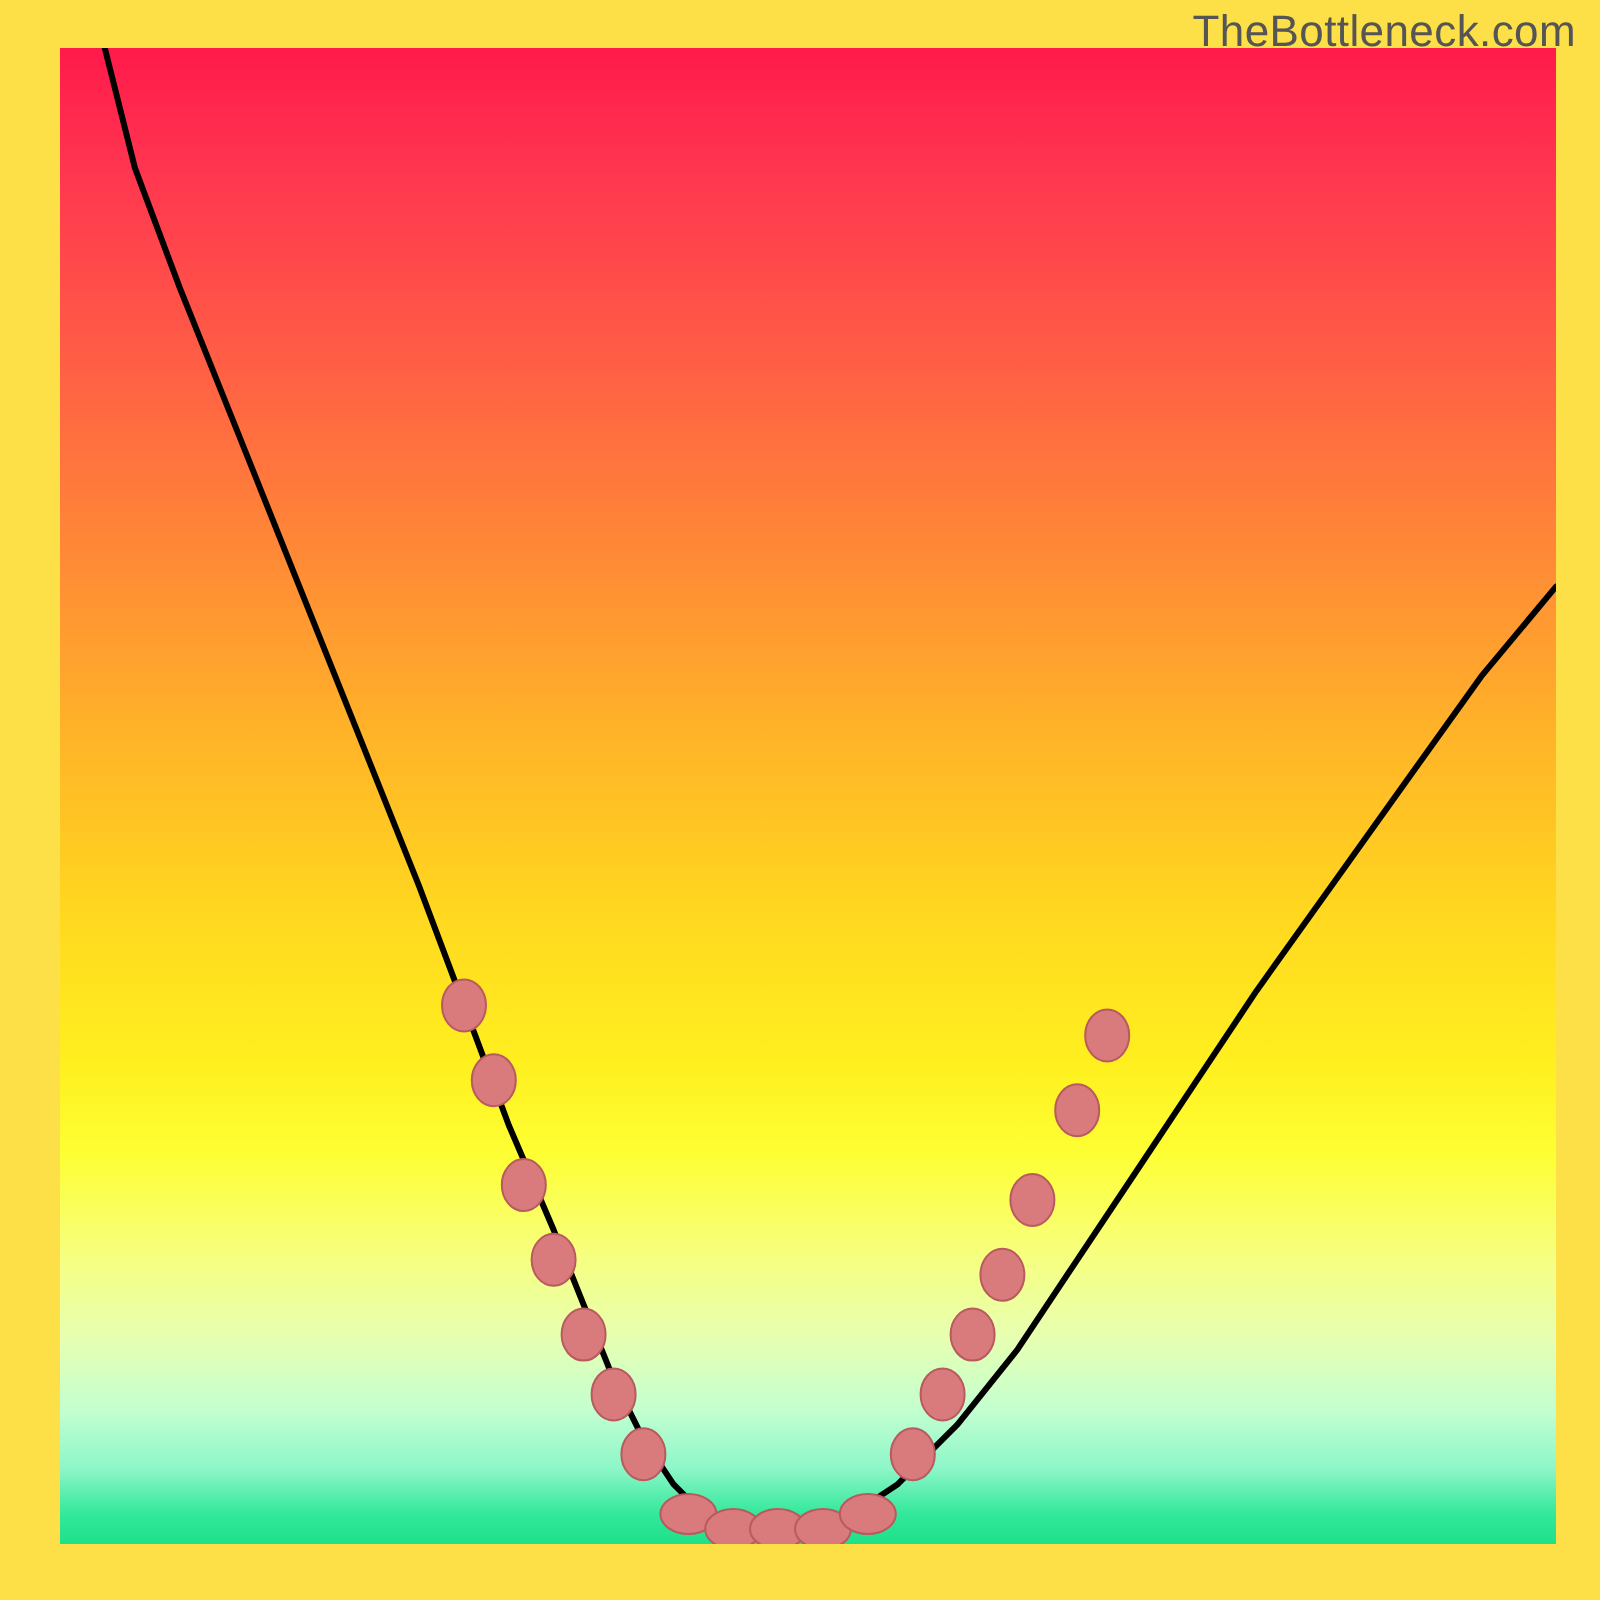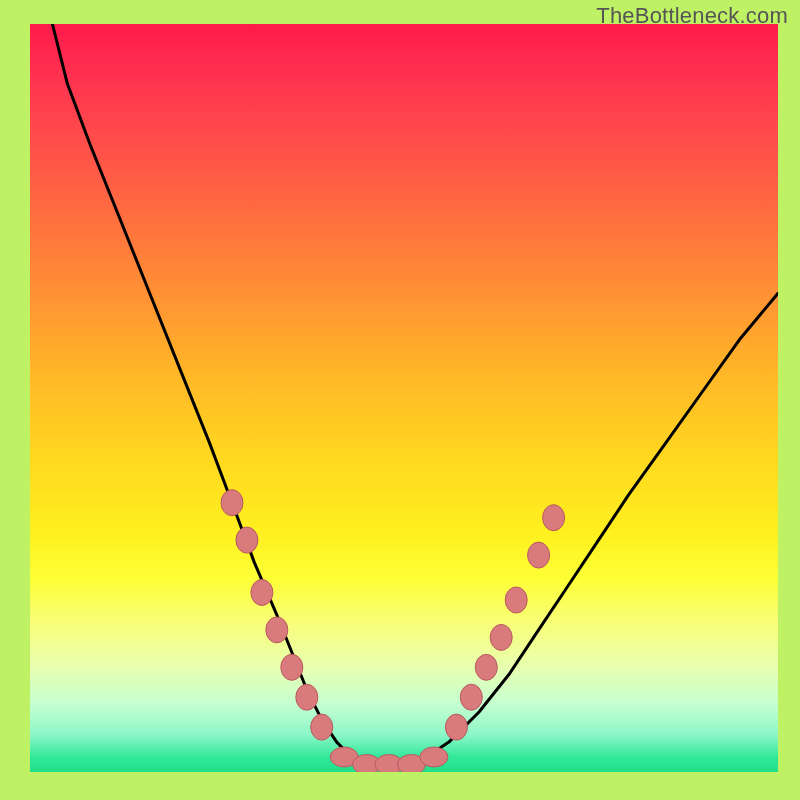--- a/index.html
+++ b/index.html
@@ -8,21 +8,21 @@
     width: 800px;
     height: 800px;
     overflow: hidden;
     background: #000;
     font-family: Arial, Helvetica, sans-serif;
   }
   .stage {
     position: relative;
     width: 800px;
     height: 800px;
-    background: #bef264;
+    background: #fde047;
   }
   .plot-area {
     position: absolute;
     left: 30px;
     top: 24px;
     width: 748px;
     height: 748px;
     background: linear-gradient(to bottom,
       #ff1a4a 0%,
       #ff3550 8%,

